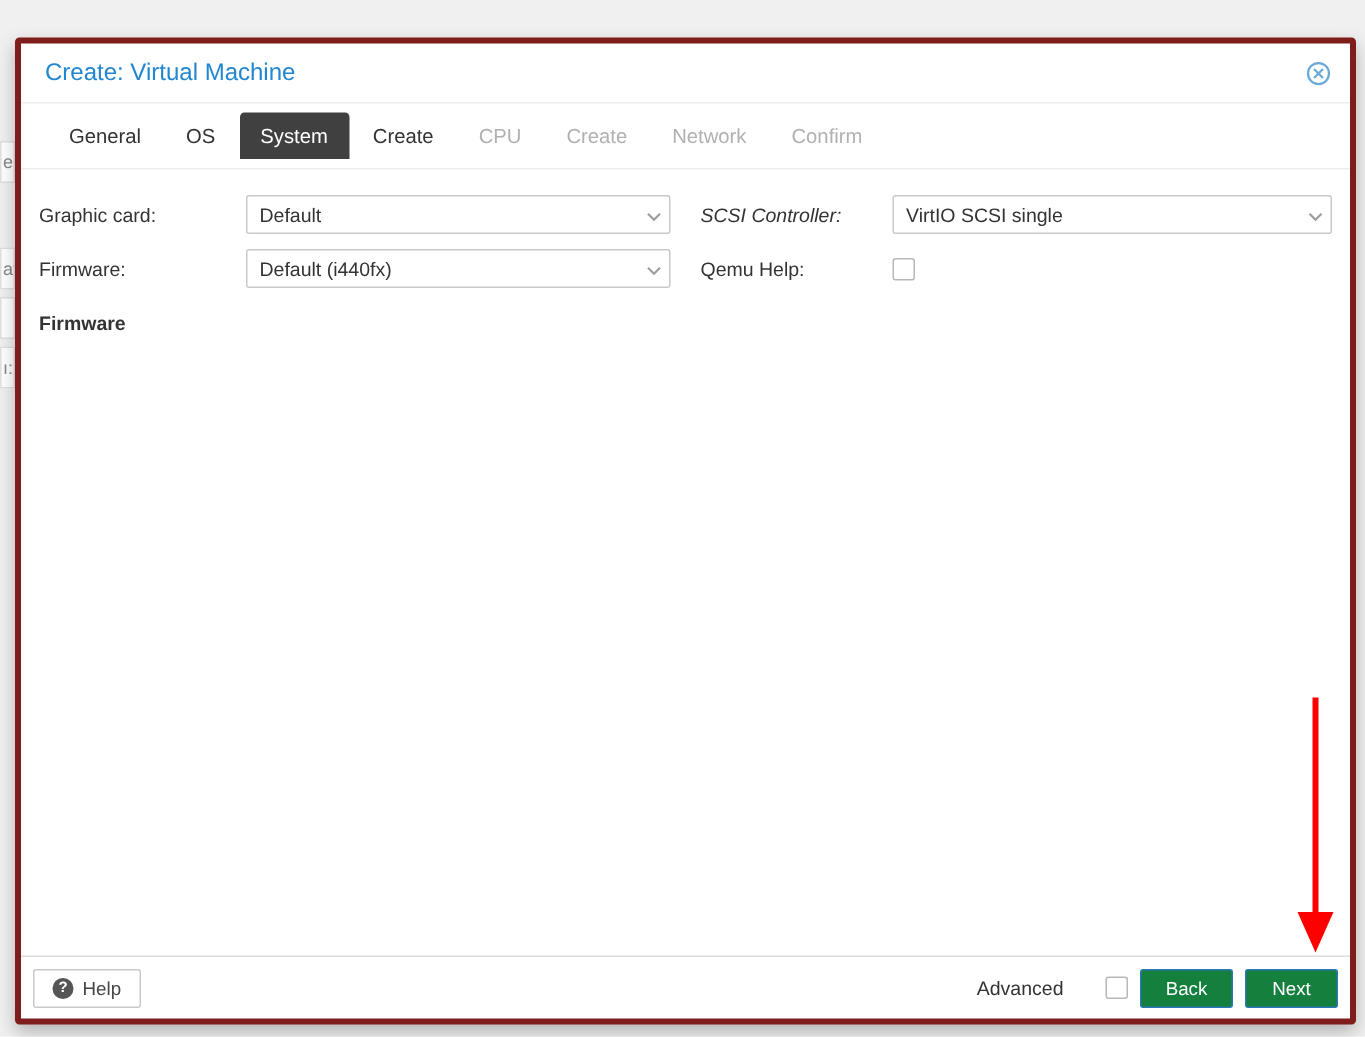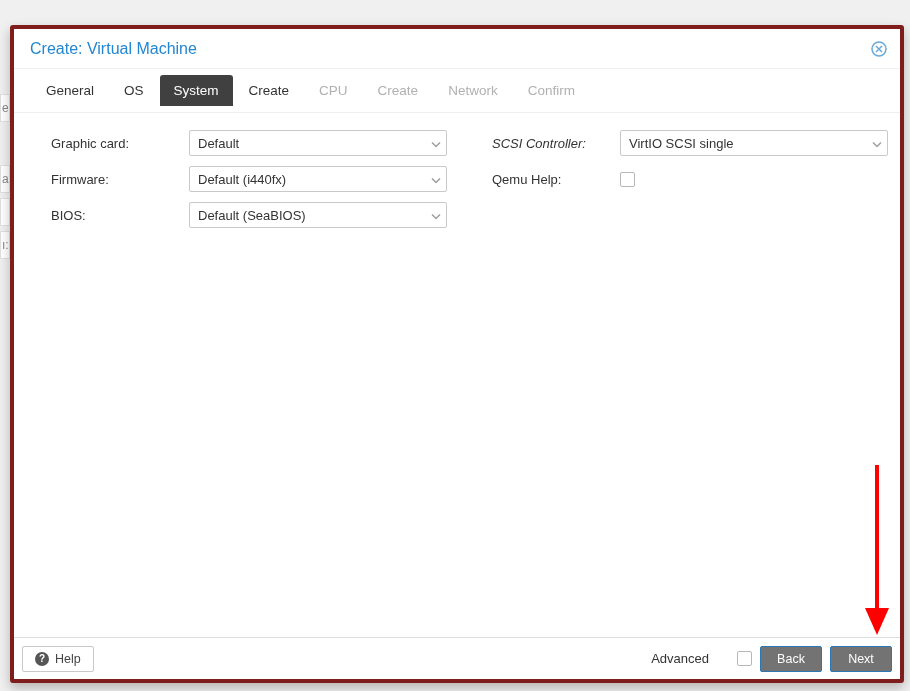--- a/index.html
+++ b/index.html
@@ -104,21 +104,20 @@
       column-gap: 20px;
     }
     .form-col {
       display: flex;
       flex-direction: column;
     }
     .form-row {
       display: flex;
       align-items: center;
       height: 36px;
-      margin-left: 25px;
     }
     .form-label {
       width: 138px;
       font-size: 13px;
       color: #333;
     }
     .form-label.heading {
       font-weight: 700;
     }
     .form-control {
@@ -194,21 +193,21 @@
       font-size: 13px;
       color: #333;
       margin-right: 20px;
     }
     .btn {
       height: 26px;
       min-width: 62px;
       padding: 0 14px;
       border: 1px solid #2b77b5;
       border-radius: 2px;
-      background: #737373;
+      background: #15803d;
       color: #fff;
       font-size: 12.5px;
       cursor: pointer;
       display: flex;
       align-items: center;
       justify-content: center;
     }
     
     .annot-arrow {
       position: absolute;
@@ -273,31 +272,21 @@
               <span>Default (i440fx)</span>
               <span class="combo-trigger">
                 <svg width="10" height="6" viewBox="0 0 10 6">
                     <polyline points="1,1 5,5 9,1"></polyline>
                   </svg>
               </span>
             </div>
           </div>
         </div>
         <div class="form-row">
-          <div class="form-label">BIOS:</div>
-          <div class="form-control">
-            <div class="combo">
-              <span>Default (SeaBIOS)</span>
-              <span class="combo-trigger">
-                <svg width="10" height="6" viewBox="0 0 10 6">
-                    <polyline points="1,1 5,5 9,1"></polyline>
-                  </svg>
-              </span>
-            </div>
-          </div>
+          <div class="form-label heading">Firmware</div>
         </div>
       </div>
 
       <div class="form-col">
         <div class="form-row">
           <div class="form-label" style="width:128px;font-style:italic;">SCSI Controller:</div>
           <div class="form-control">
             <div class="combo">
               <span>VirtIO SCSI single</span>
               <span class="combo-trigger">

